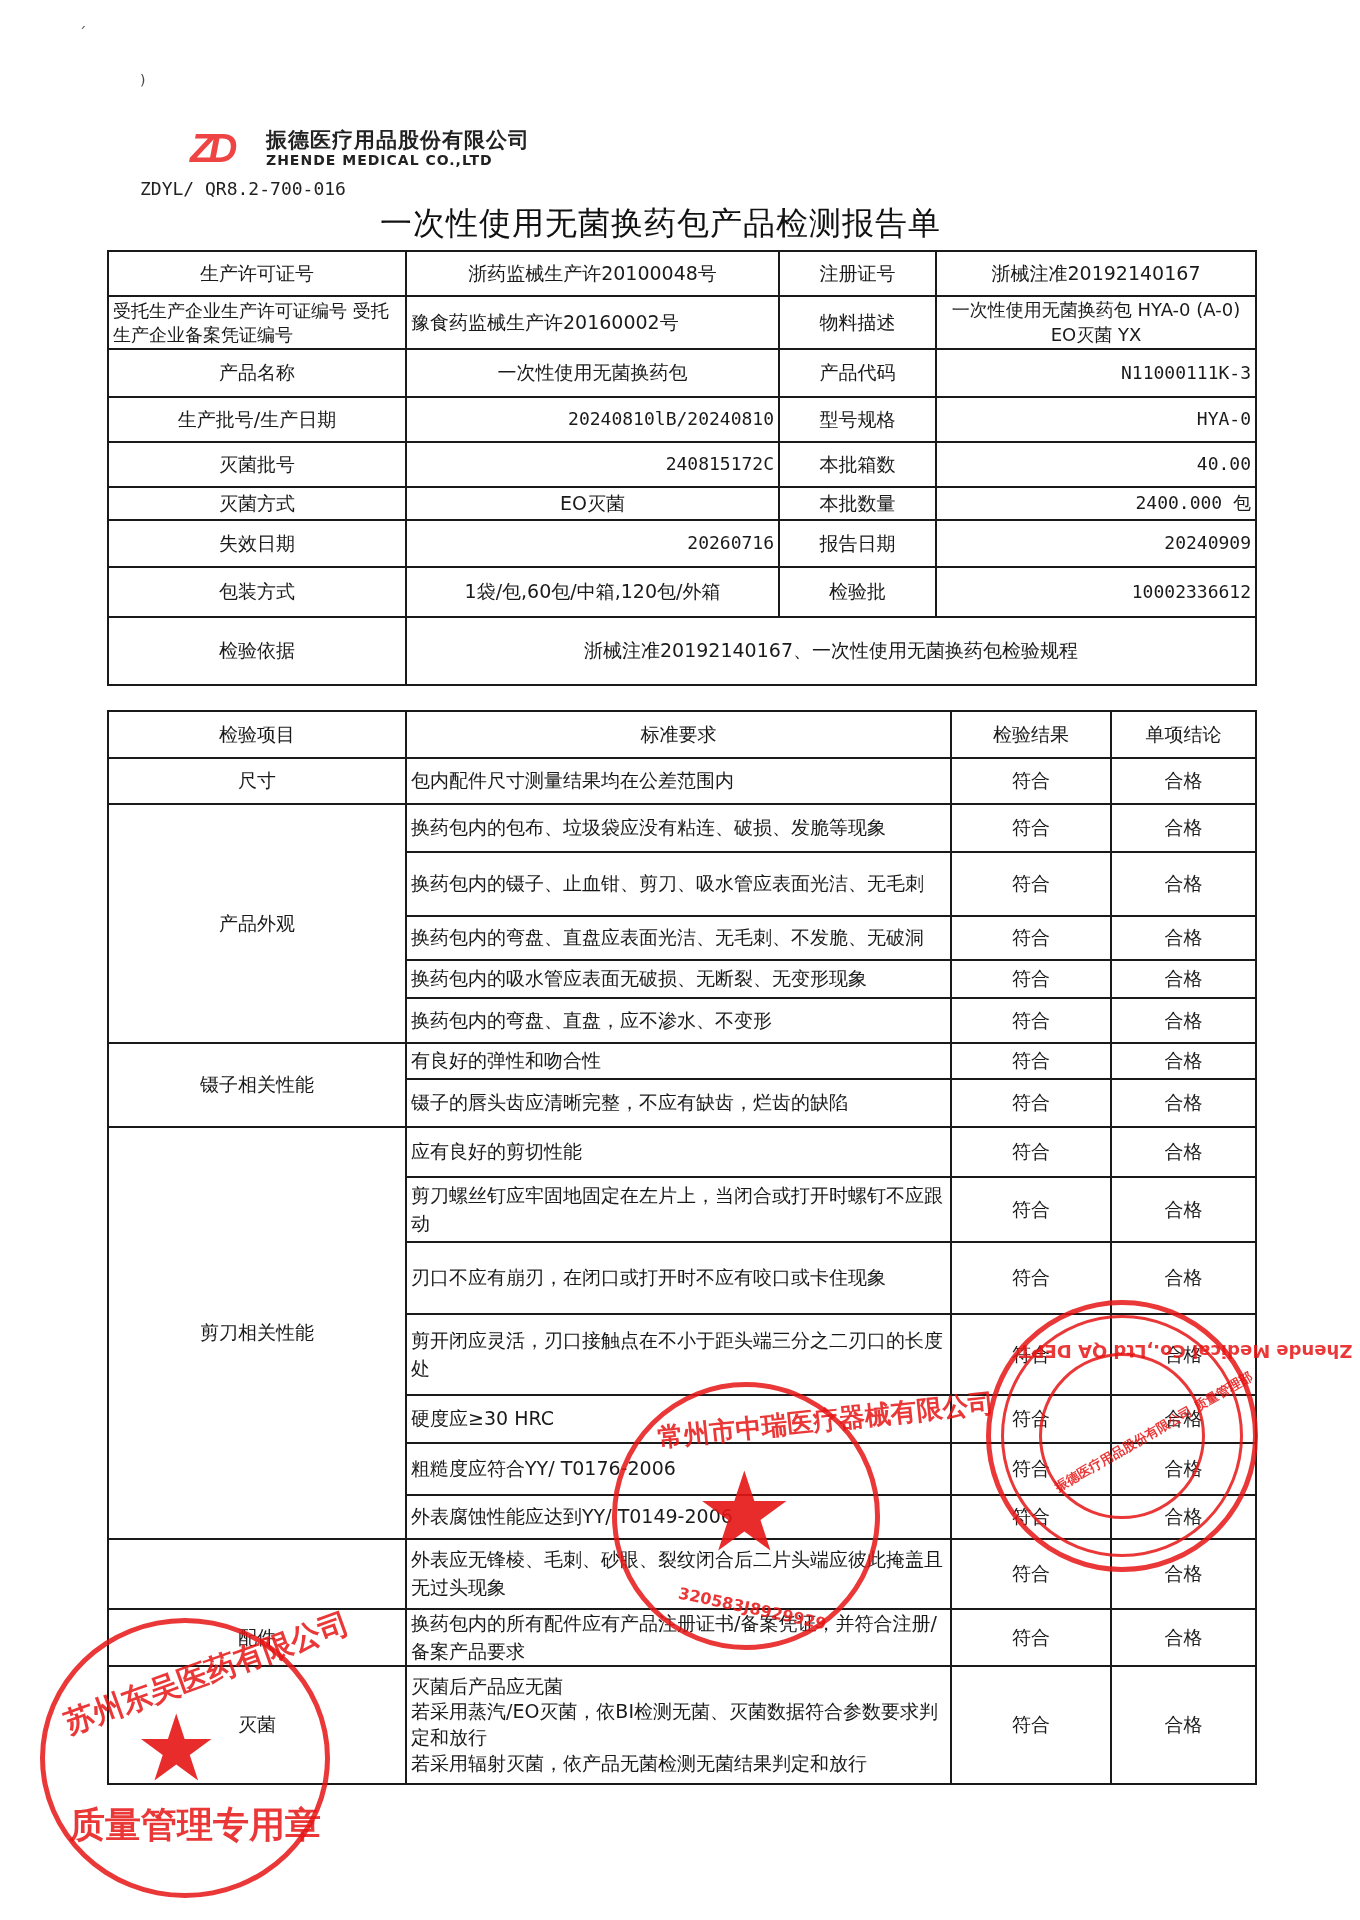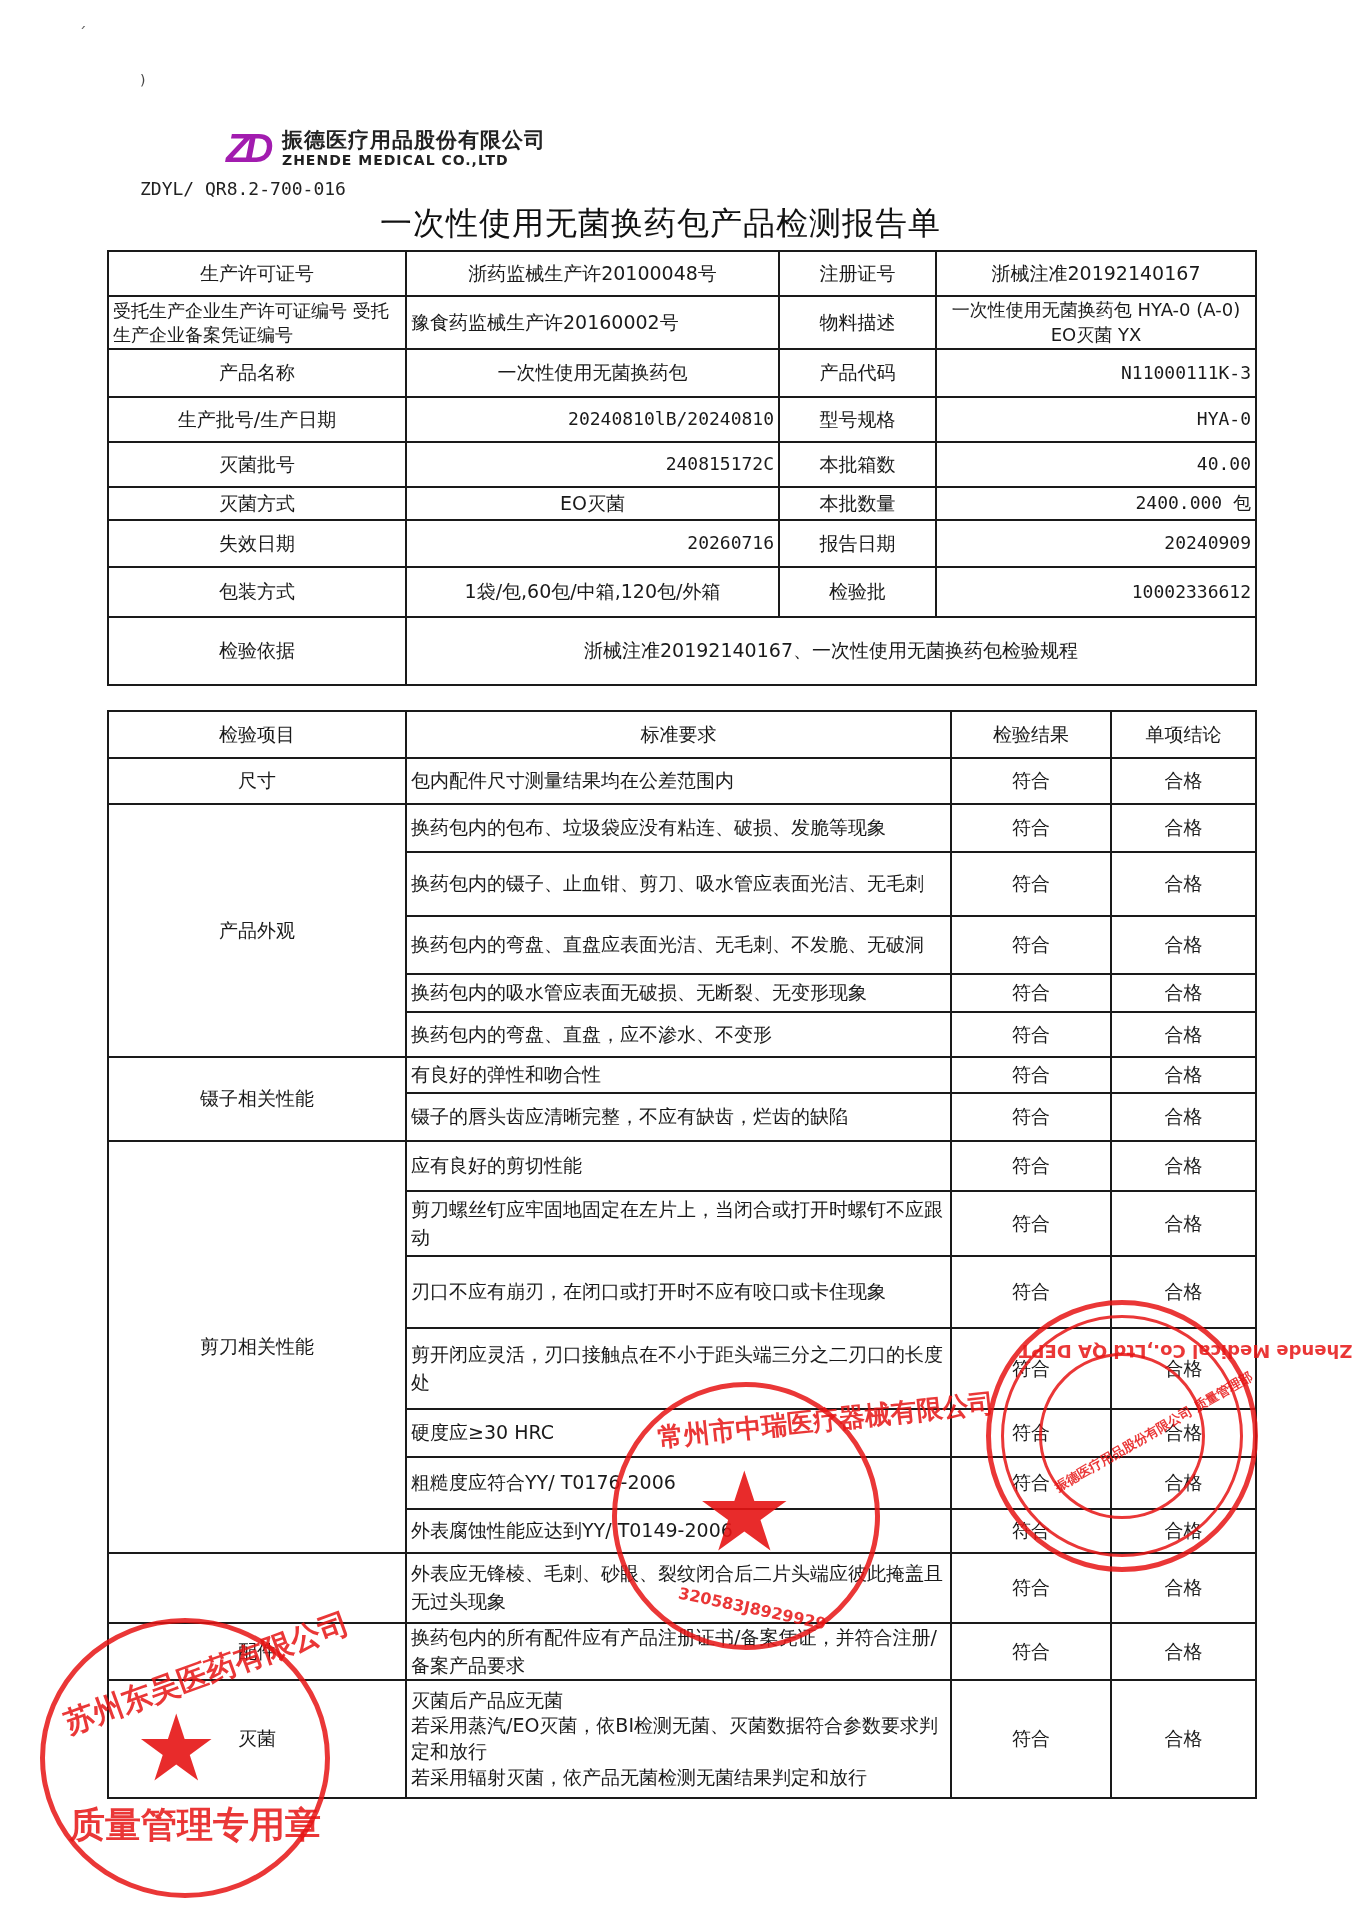--- a/index.html
+++ b/index.html
@@ -1,22 +1,22 @@
 <!DOCTYPE html>
 <html><head>
 <meta charset="utf-8">
 <style>
   html, body { margin:0; padding:0; background:#ffffff; }
   body { width:1360px; height:1920px; position:relative; overflow:hidden;
          font-family:"DejaVu Sans","Liberation Sans",sans-serif; color:#1a1a1a; }
   .abs { position:absolute; }
   .logo { left:190px; top:128px; display:flex; align-items:center; }
   .logo-mark { width:62px; height:38px; position:relative; }
-  .logo-mark .z { position:absolute; left:0; top:0; font:bold italic 40px "Liberation Sans",sans-serif; color:#a21caf; line-height:38px; letter-spacing:-6px;margin-left:36px; }
-  .logo-text { margin-left:30px; }
+  .logo-mark .z { position:absolute; left:0; top:0; font:bold italic 40px "Liberation Sans",sans-serif; color:#ef4444; line-height:38px; letter-spacing:-6px; }
+  .logo-text { margin-left:14px; }
   .logo-cn { font-size:21px; font-weight:bold; letter-spacing:1px; color:#222; line-height:24px; }
   .logo-en { font-size:14px; font-weight:bold; letter-spacing:1px; color:#222; line-height:16px; }
   .docnum { left:140px; top:178px; font-family:"DejaVu Sans Mono","Liberation Mono",monospace; font-size:18px; color:#222; }
   .title { left:380px; top:202px; font-size:32px; color:#111; letter-spacing:1px; white-space:nowrap; }
   .specks { left:80px; top:20px; font-size:16px; color:#666; }
   .specks2 { left:140px; top:72px; font-size:14px; color:#444; }
 
   table { border-collapse:collapse; position:absolute; table-layout:fixed; }
   td { border:2px solid #1a1a1a; text-align:center; vertical-align:middle; font-size:19px; padding:0 4px; line-height:1.45; }
   td.left { text-align:left; padding-left:4px; }
@@ -137,21 +137,21 @@
     <td rowspan="5">产品外观</td>
     <td class="left">换药包内的包布、垃圾袋应没有粘连、破损、发脆等现象</td>
     <td>符合</td>
     <td>合格</td>
   </tr>
   <tr style="height:64px">
     <td class="left">换药包内的镊子、止血钳、剪刀、吸水管应表面光洁、无毛刺</td>
     <td>符合</td>
     <td>合格</td>
   </tr>
-  <tr style="height:58px">
+  <tr style="height:44px">
     <td class="left">换药包内的弯盘、直盘应表面光洁、无毛刺、不发脆、无破洞</td>
     <td>符合</td>
     <td>合格</td>
   </tr>
   <tr style="height:38px">
     <td class="left">换药包内的吸水管应表面无破损、无断裂、无变形现象</td>
     <td>符合</td>
     <td>合格</td>
   </tr>
   <tr style="height:45px">

